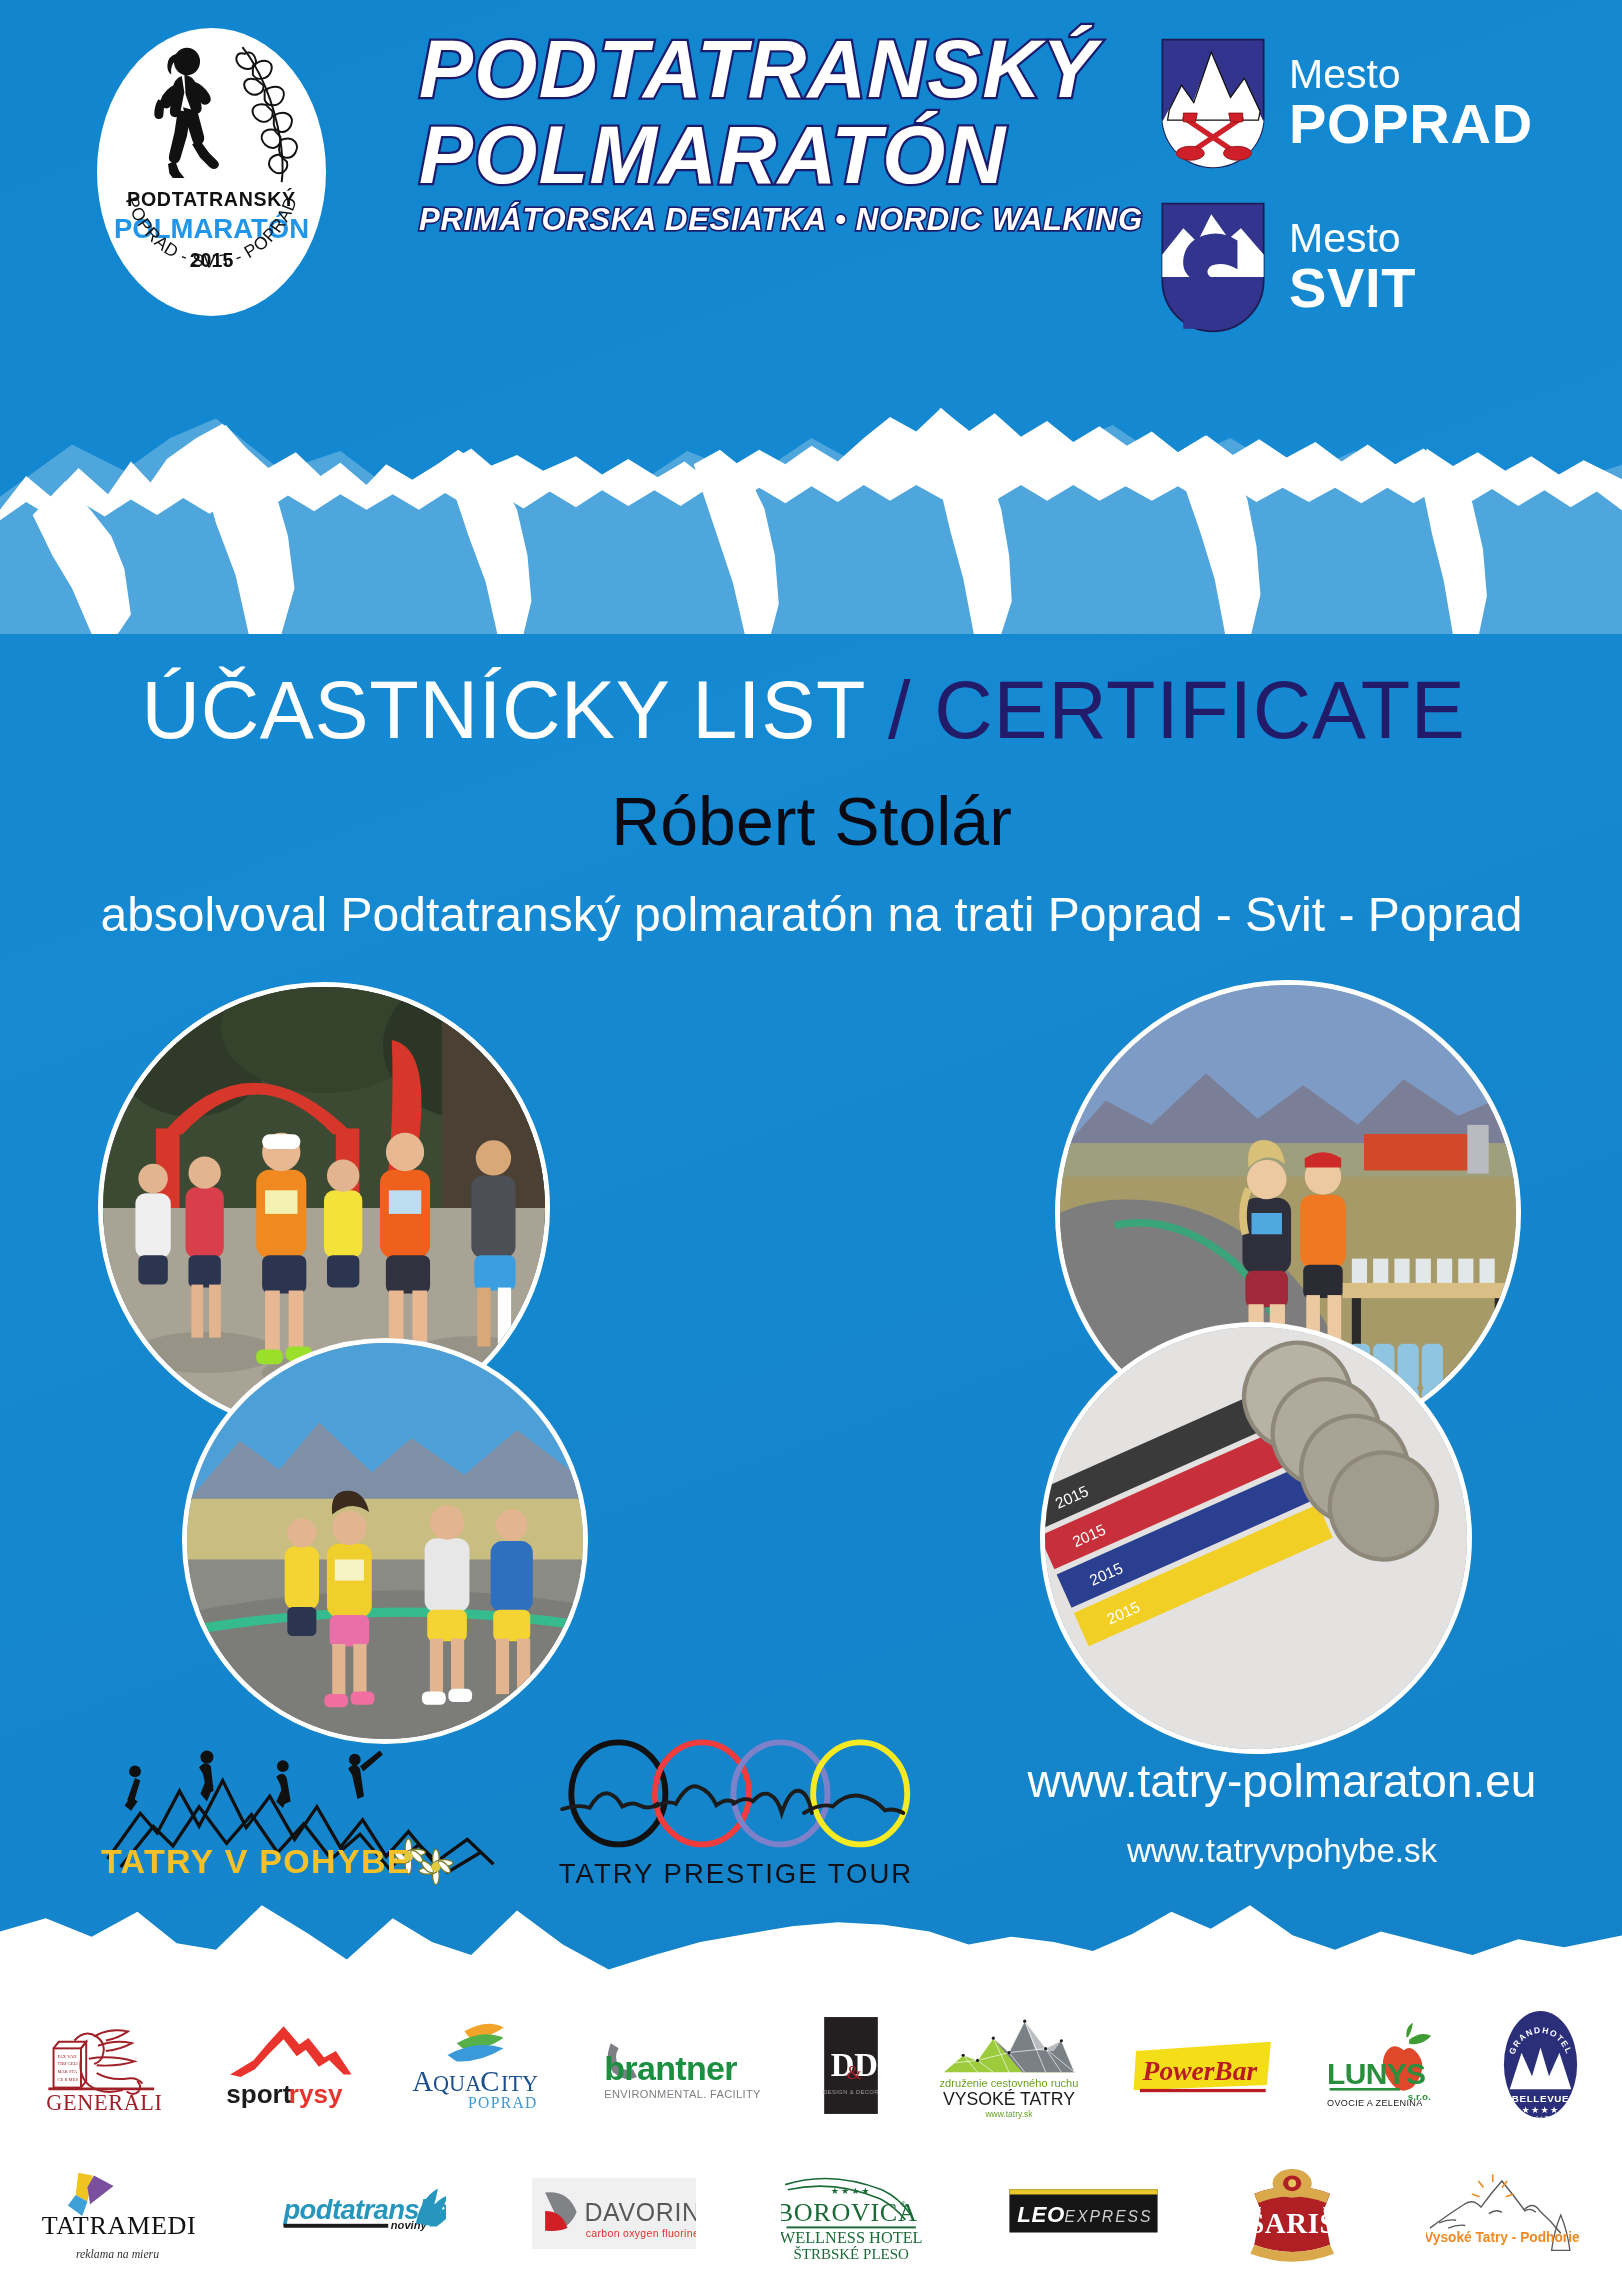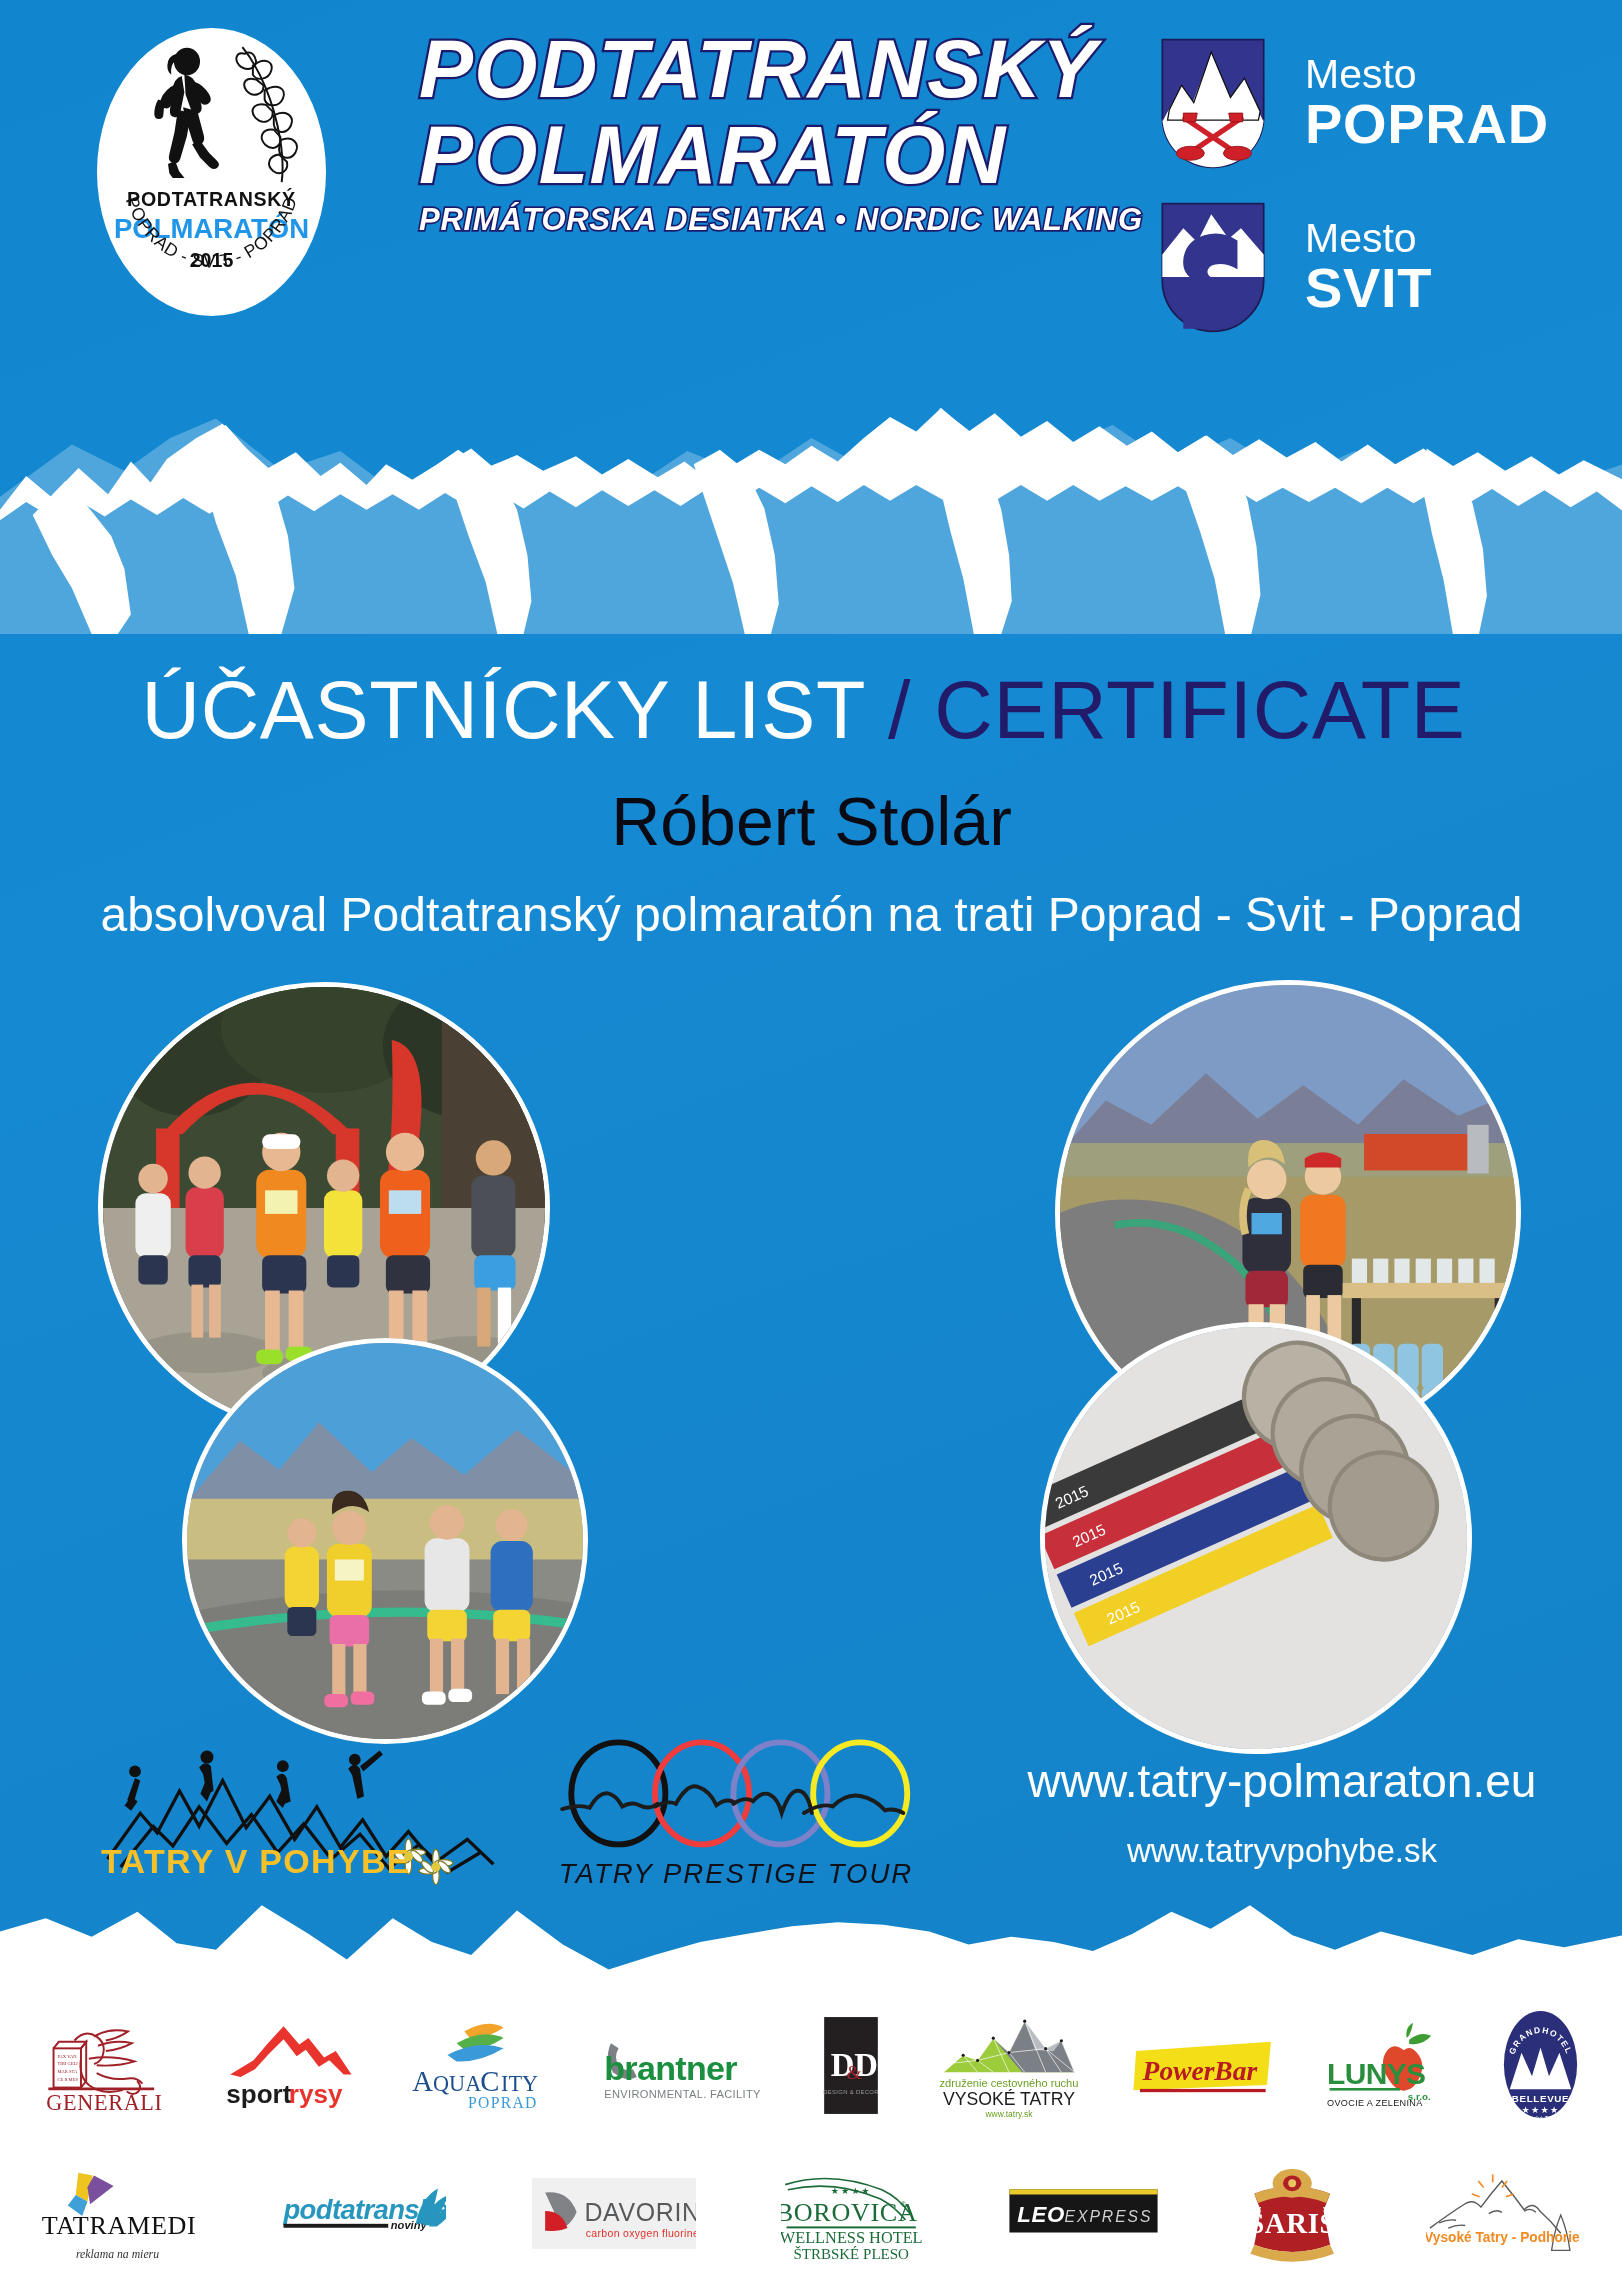--- a/index.html
+++ b/index.html
@@ -62,21 +62,21 @@
   }
   .wm-l1 { font-size:81px; }
   .wm-l2 { font-size:81px; margin-top:9.2px; }
   .wm-sub {
     margin-top:7.9px; font-size:31px; font-weight:bold; font-style:italic;
     color:#ffffff; letter-spacing:0.7px; white-space:nowrap;
     -webkit-text-stroke:3.3px #1b1b6e; paint-order:stroke fill;
   }
 
   
-  .crest-block { position:absolute; display:flex; align-items:center; gap:37px; }
+  .crest-block { position:absolute; display:flex; align-items:center; gap:21px; }
   .crest-poprad { left:1158px; top:38px; }
   .crest-svit { left:1158px; top:202px; }
   .crest-shield { width:110px; height:131px; }
   .crest-text-small {
     font-size:41px; color:#ffffff; font-weight:400; line-height:1.0;
   }
   .crest-text-big {
     font-size:56px; color:#ffffff; font-weight:bold; line-height:1.05; letter-spacing:0.7px;
   }
 
@@ -124,21 +124,21 @@
 
   
   .tvp-logo { position:absolute; left:101px; top:1728px; width:399px; height:164px; }
   .tvp-text {
     position:absolute; left:101px; top:1842px; width:366px;
     font-size:34px; font-weight:bold; color:#f6c028; letter-spacing:1.3px;
   }
   .tpt-logo { position:absolute; left:553px; top:1737px; width:366px; height:118px; }
   .tpt-text {
     position:absolute; left:553px; top:1858px; width:366px; text-align:center;
-    font-size:27.5px; color:#101018; letter-spacing:2px;font-style:italic;
+    font-size:27.5px; color:#101018; letter-spacing:2px;
   }
   .urls { position:absolute; left:968px; top:1754px; width:628px; text-align:center; }
   .url-1 { font-size:46px; color:#ffffff; }
   .url-2 { font-size:33px; color:#ffffff; margin-top:24px; }
 
   
   .sponsors {
     position:absolute; left:0; top:1983px; width:1623px; height:313px;
     background:#ffffff;
   }

